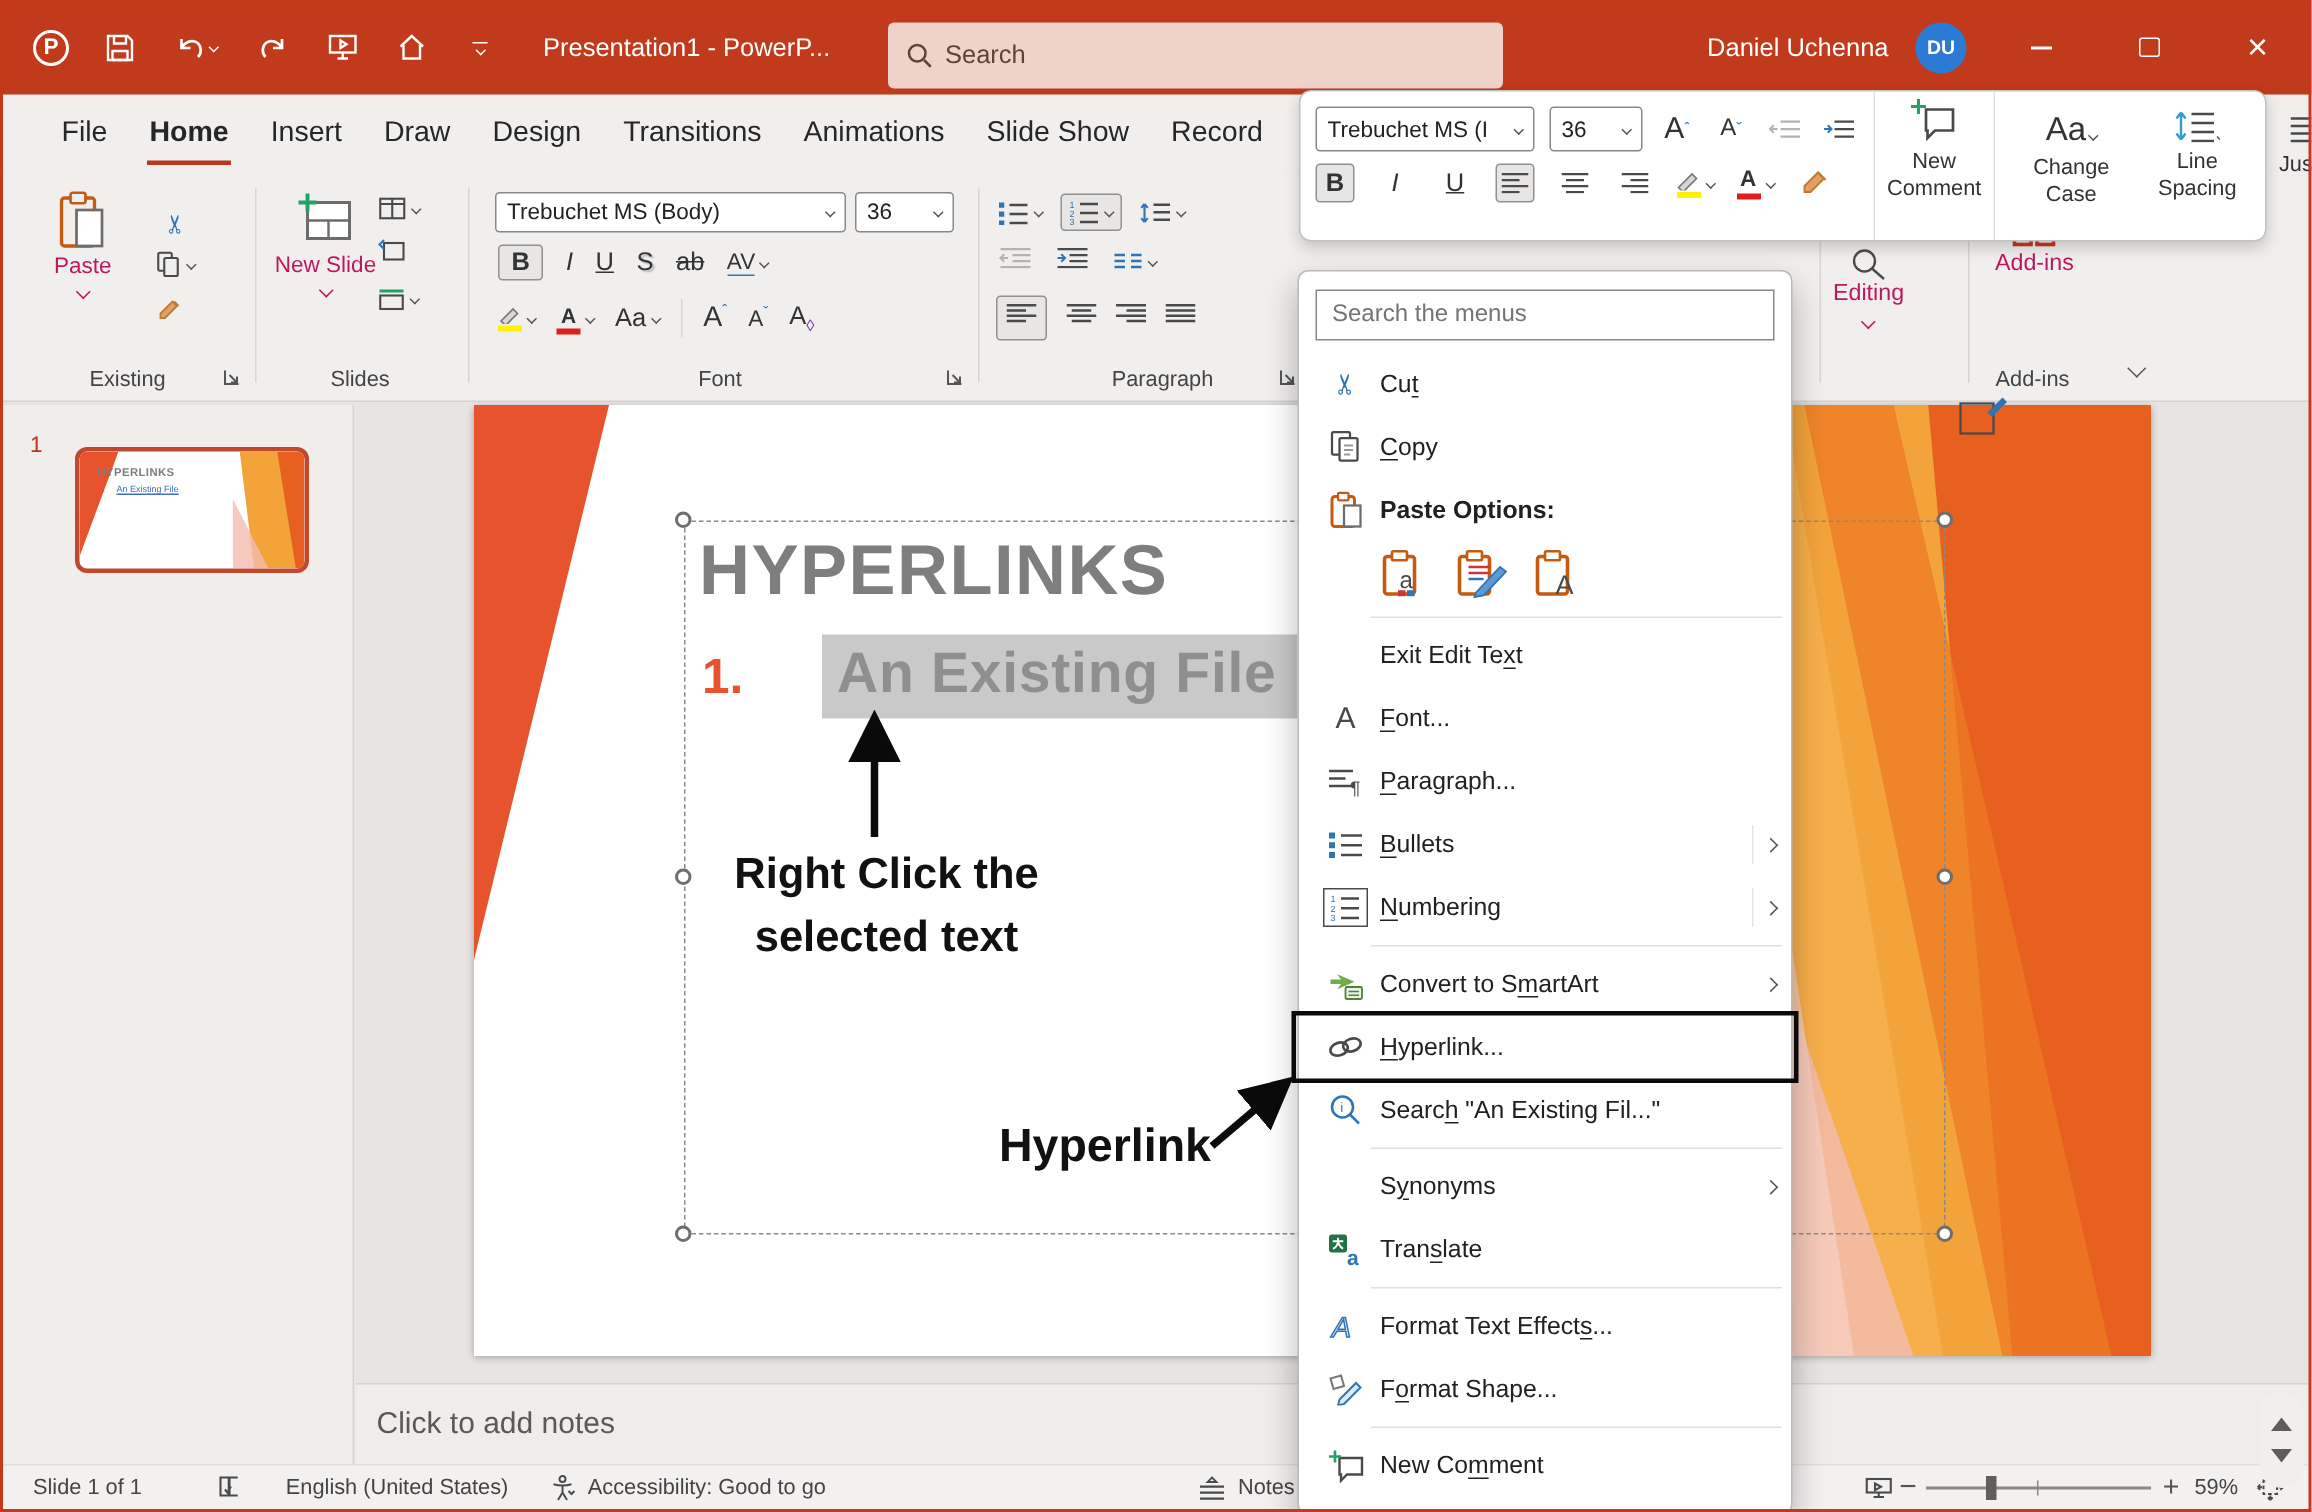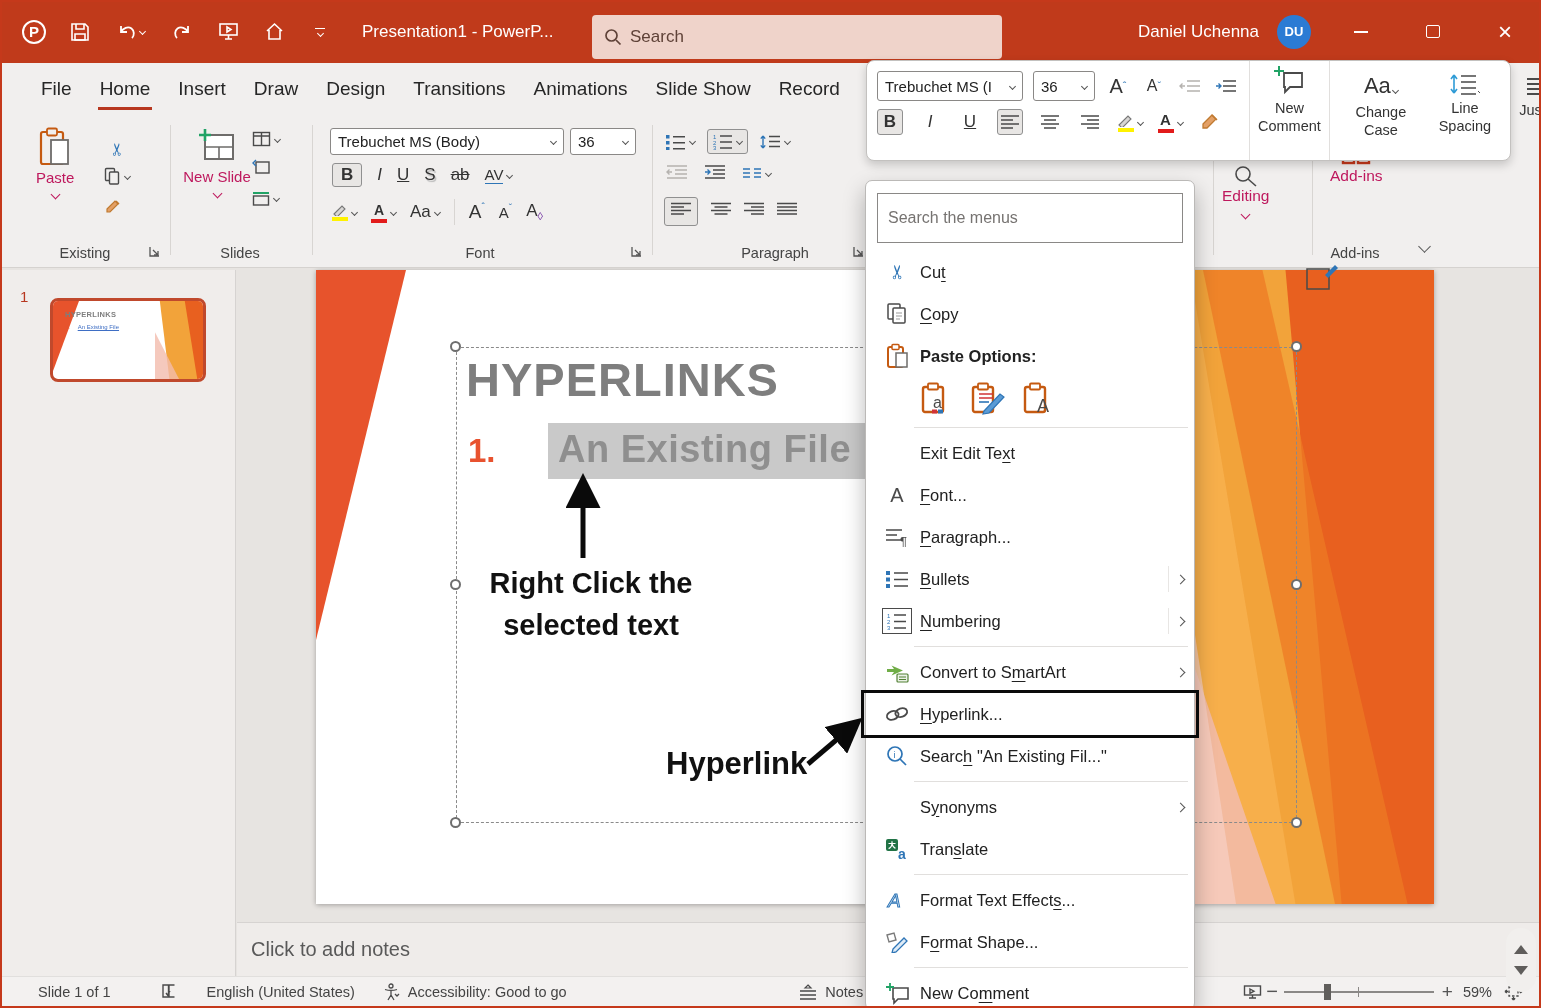--- a/index.html
+++ b/index.html
@@ -27,21 +27,21 @@
   .win-btns { position:absolute; right:0; top:0; height:63px; display:flex; }
   .win-btn { width:72px; height:63px; display:flex; align-items:center; justify-content:center; color:#fff; }
   .min-glyph { width:14px; border-top:2px solid #fff; }
   .max-glyph { width:14px; height:13px; border:1.6px solid #fff; border-radius:2px; }
   .close-glyph { font-size:24px; font-weight:300; line-height:1; }
 
   
   .tabrow { position:absolute; left:0; top:63px; width:100%; height:54px; background:#F1EFEE; display:flex;
             align-items:center; gap:0; padding-left:27px; z-index:5; }
   .tab { font-size:19px; color:#262626; padding:14px 14px 16px; position:relative; white-space:nowrap; }
-  .tab.active { font-weight:normal; }
+  .tab.active { font-weight:bold; }
   .tab.active::after { content:""; position:absolute; left:12px; right:12px; bottom:6px; height:3px; background:#B7371F; }
 
   
   .ribbon { position:absolute; left:0; top:117px; width:100%; height:151px; background:#F1EFEE; z-index:4;
             border-bottom:1px solid #D5D2CF; }
   .gdiv { position:absolute; top:8px; height:130px; width:1px; background:#D8D5D2; }
   .glabel { position:absolute; top:128px; font-size:14.5px; color:#444; text-align:center; }
   .launcher { position:absolute; top:128px; width:14px; height:14px; color:#555; }
   .launcher svg { display:block; }
   .bigbtn { position:absolute; display:flex; flex-direction:column; align-items:center; color:#be185d; font-size:15px; }
@@ -97,21 +97,21 @@
               font-weight:bold; padding:5px 14px 8px 10px; letter-spacing:.5px; }
   .sel-box { position:absolute; left:140px; top:77px; width:841px; height:476px; border:1.5px dashed #8a8a8a; }
   .handle { position:absolute; width:11px; height:11px; border-radius:50%; background:#fff; border:2px solid #6e6e6e; z-index:6; }
   .ann { position:absolute; color:#111; font-weight:bold; font-size:29px; line-height:1.45; text-align:center; }
   .arrow-svg { position:absolute; inset:0; z-index:7; pointer-events:none; }
 
   
   .ctx { position:absolute; left:865px; top:180px; width:330px; height:830px; background:#fff;
          border:1px solid #BBB9B7; border-radius:7px; box-shadow:0 10px 22px rgba(0,0,0,.28);
          z-index:60; padding-top:12px; }
-  .ctx-search { display:block; width:306px; margin:0 auto 8px; height:50px; border:1px solid #8A8886; background:#fff;
+  .ctx-search { display:block; width:306px; margin:0 auto 8px; height:34px; border:1px solid #8A8886; background:#fff;
                 font-size:16px; padding:0 10px; color:#8b5cf6; font-family:"Liberation Sans",sans-serif; }
   .ctx-search::placeholder { color:#767371; }
   .mi { position:relative; height:42px; display:flex; align-items:center; padding:0 10px 0 16px; color:#212121;
         font-size:16.5px; }
   .mi .ic { width:30px; min-width:30px; height:26px; display:flex; align-items:center; justify-content:center; margin-right:8px; }
   .mi .sub { margin-left:auto; color:#555; display:flex; align-items:center; gap:0; padding-left:8px; border-left:1px solid #E8E6E4; height:26px; }
   .mi.bold { font-weight:bold; }
   .accel { text-decoration:underline; text-underline-offset:3px; }
   .msep { height:1px; background:#E1DFDD; margin:4px 6px 4px 48px; }
   .paste-row { height:46px; display:flex; align-items:center; gap:16px; padding-left:54px; }
@@ -607,21 +607,21 @@
         <line x1="492" y1="494" x2="532" y2="460" stroke="#0a0a0a" stroke-width="5" marker-end="url(#ah)"></line>
       </svg>
     </div>
   </div>
 
   <div class="notes">
     <span class="notes-text">Click to add notes</span>
   </div>
 
   <div class="statusbar">
-    <span class="sb-item" style="margin-left:38px;">Slide 1 of 1</span>
+    <span class="sb-item" style="margin-left:22px;">Slide 1 of 1</span>
     <span class="sb-item" style="margin-left:22px;">
       <svg width="18" height="18" viewBox="0 0 18 18" fill="none" stroke="#4a4a4a" stroke-width="1.4">
           <path d="M2 2h5.5v12H2zM13.5 2H8v12h5.5M5 10l1.5 2L9 8"></path>
         </svg>
     </span>
     <span class="sb-item">English (United States)</span>
     <span class="sb-item">
       <svg width="17" height="18" viewBox="0 0 17 18" fill="none" stroke="#4a4a4a" stroke-width="1.3">
           <circle cx="8" cy="3" r="2"></circle>
           <path d="M2 6.5c4 1.2 8 1.2 12 0M8 8v4M8 12l-3 5M8 12l3 5M12 11l2 2 2-2"></path>

